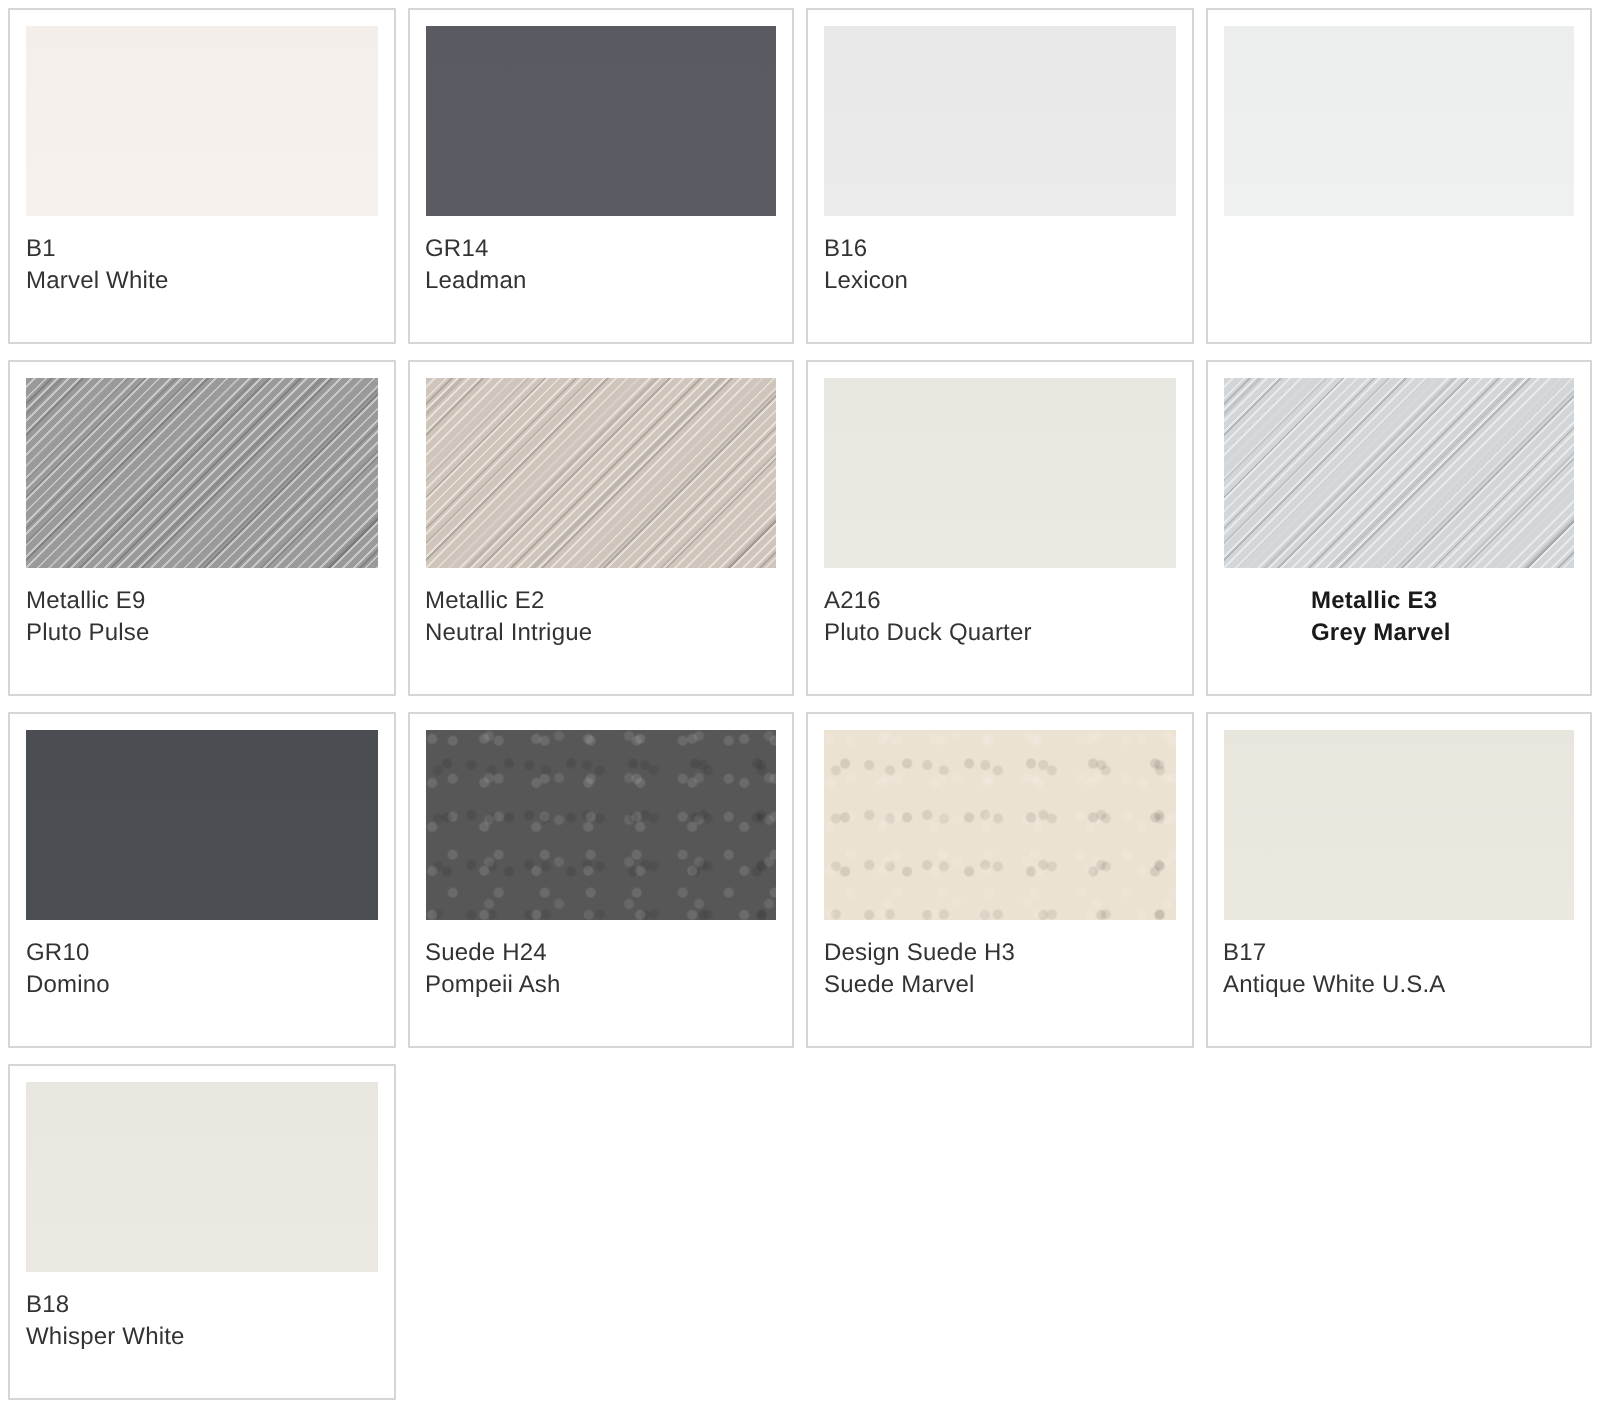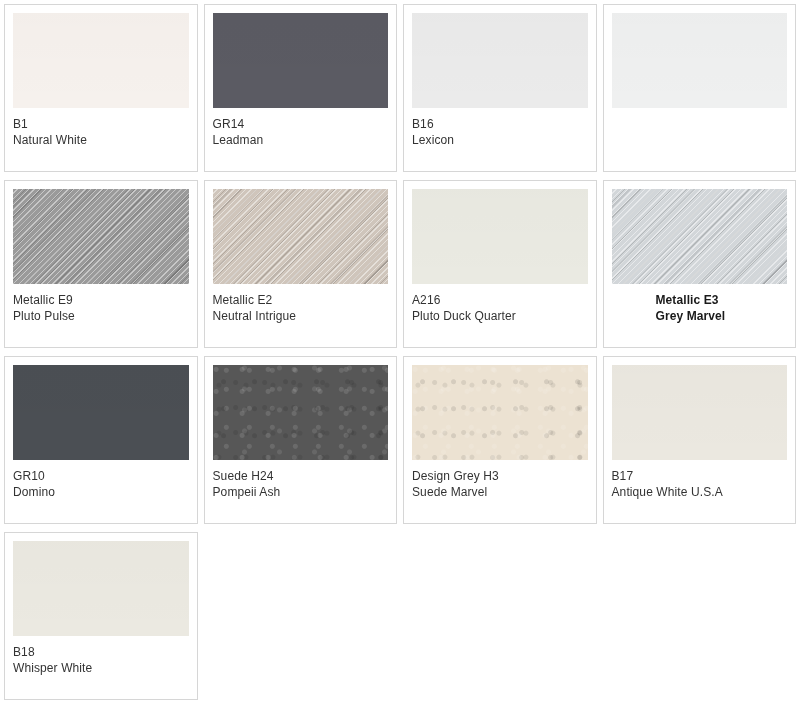--- a/index.html
+++ b/index.html
@@ -113,21 +113,21 @@
   }
 </style>
 </head>
 <body>
 
 <div id="swatch-grid">
     <div class="swatch-card">
       <div class="chip tex-flat" style="background-color: rgb(246, 241, 237);"></div>
       <div class="labels">
         <div class="code">B1</div>
-        <div class="name">Natural White</div>
+        <div class="name">Marvel White</div>
       </div>
     </div>
     <div class="swatch-card">
       <div class="chip tex-flat" style="background-color: rgb(91, 91, 99);"></div>
       <div class="labels">
         <div class="code">GR14</div>
         <div class="name">Leadman</div>
       </div>
     </div>
     <div class="swatch-card">
@@ -178,21 +178,21 @@
     <div class="swatch-card">
       <div class="chip tex-suede" style="background-color: rgb(87, 87, 87);"></div>
       <div class="labels">
         <div class="code">Suede H24</div>
         <div class="name">Pompeii Ash</div>
       </div>
     </div>
     <div class="swatch-card">
       <div class="chip tex-suede" style="background-color: rgb(236, 226, 210);"></div>
       <div class="labels">
-        <div class="code">Design Grey H3</div>
+        <div class="code">Design Suede H3</div>
         <div class="name">Suede Marvel</div>
       </div>
     </div>
     <div class="swatch-card">
       <div class="chip tex-flat" style="background-color: rgb(235, 232, 224);"></div>
       <div class="labels">
         <div class="code">B17</div>
         <div class="name">Antique White U.S.A</div>
       </div>
     </div>

